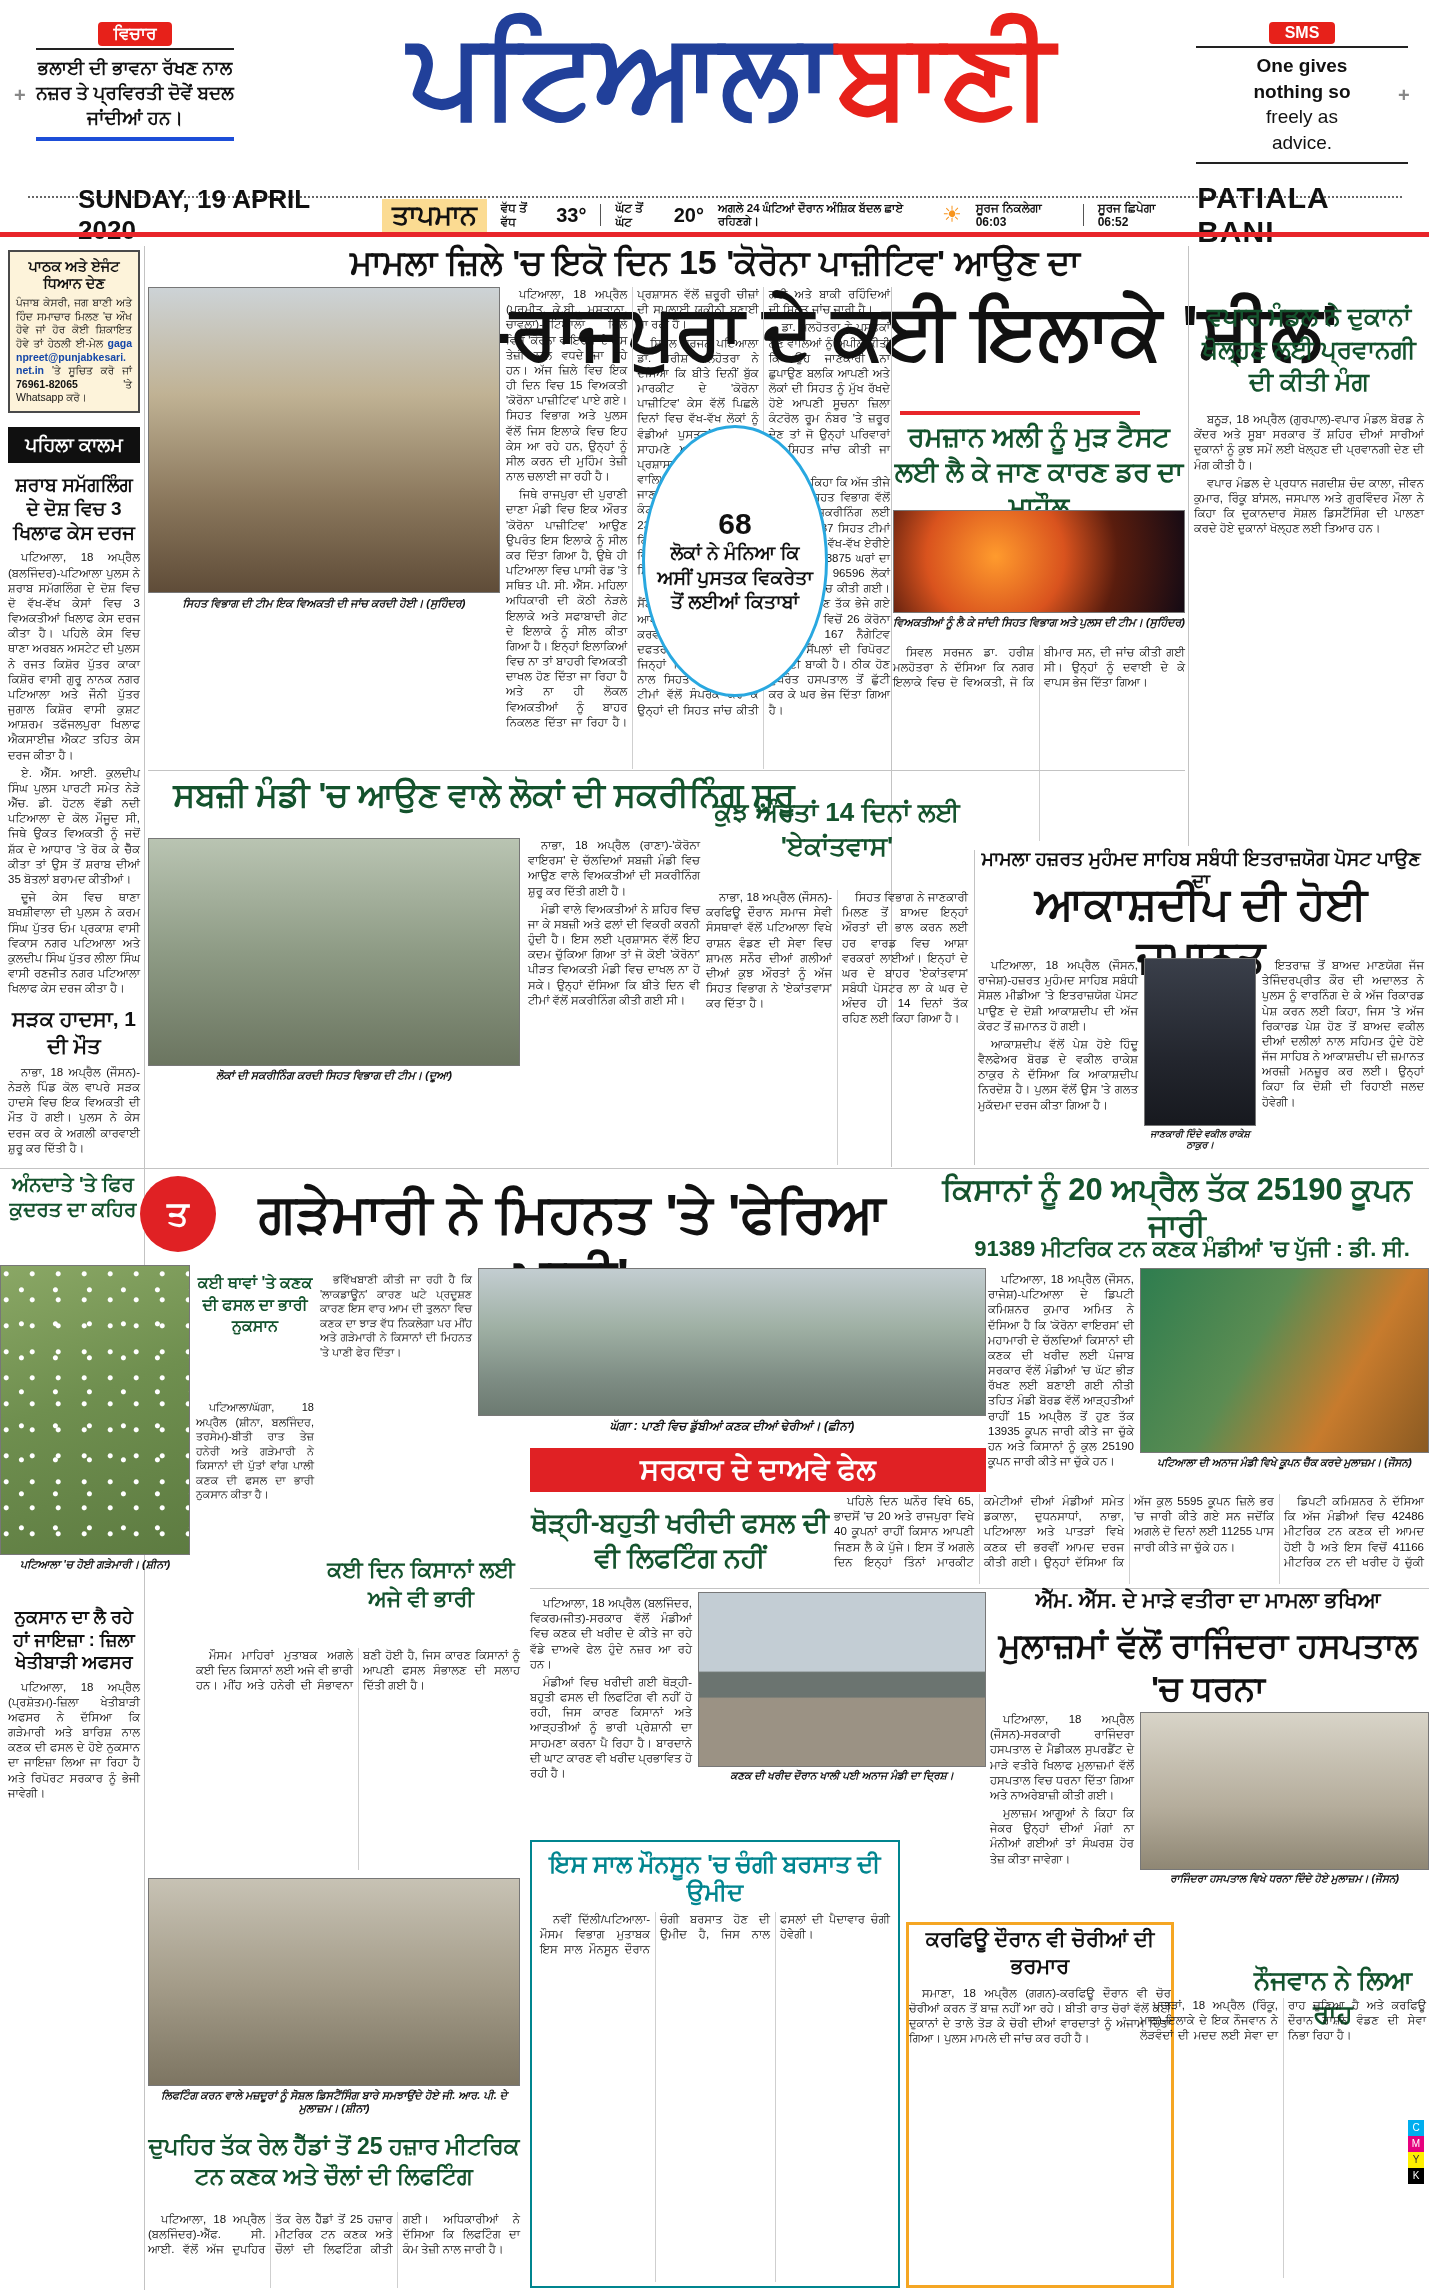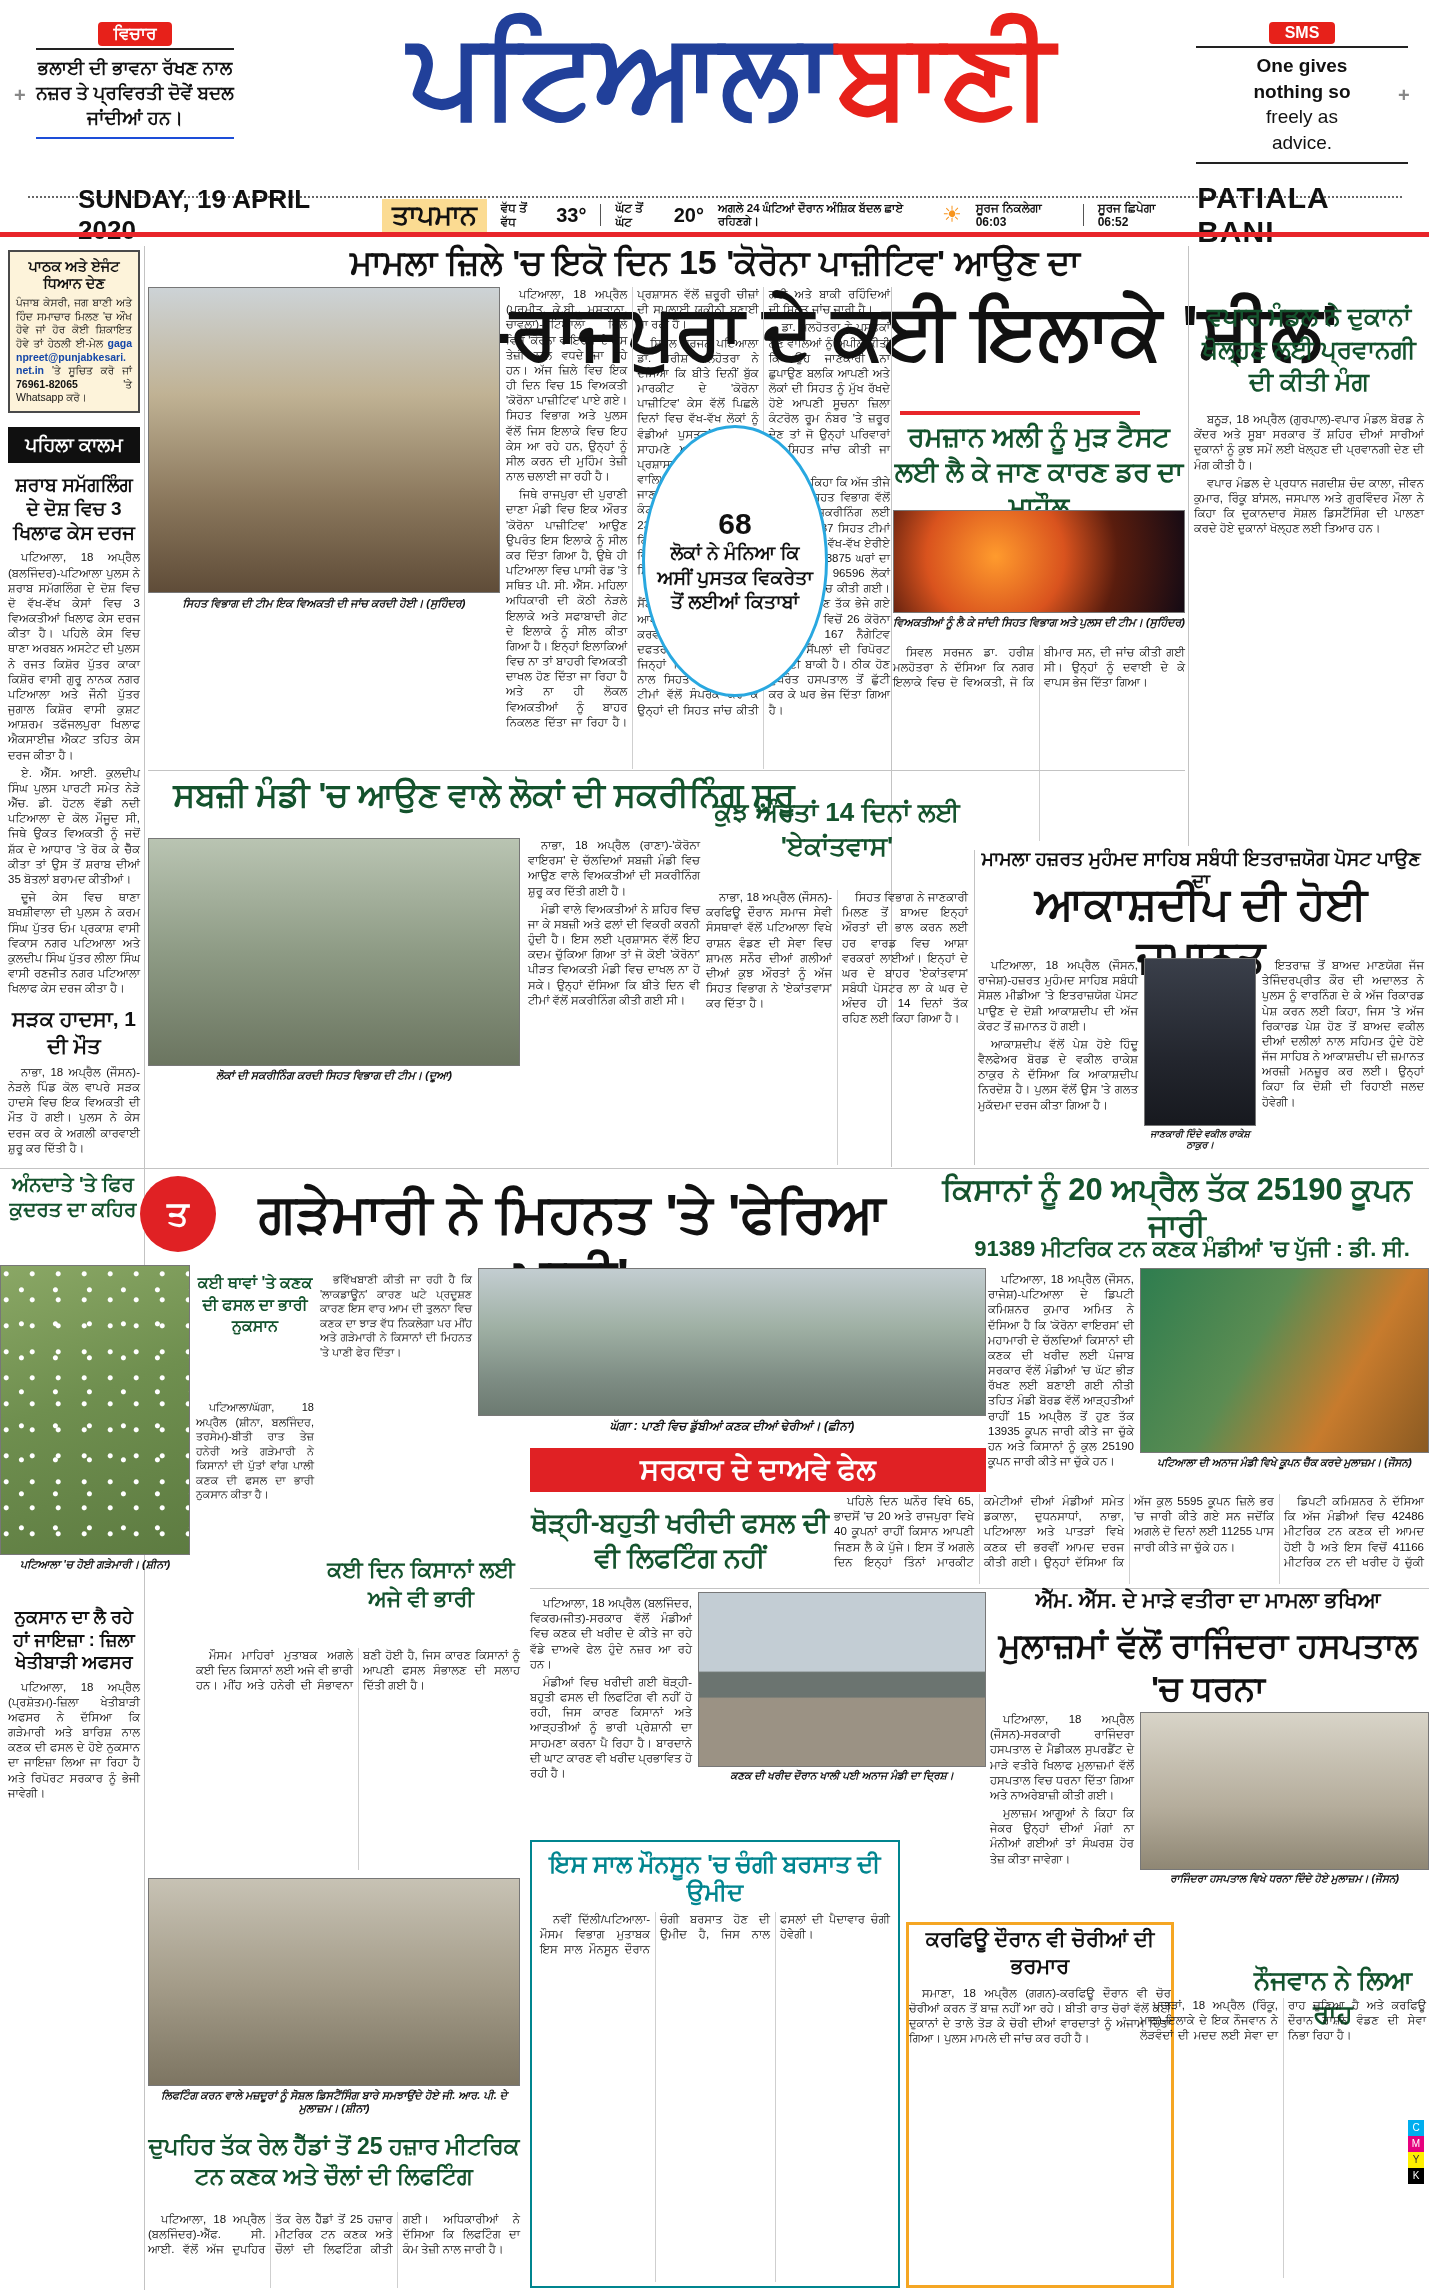--- a/index.html
+++ b/index.html
@@ -40,21 +40,21 @@
 
 <div class="page">
 
   <div class="abs reg" style="left:14px;top:84px;">+</div>
   <div class="abs reg" style="left:1398px;top:84px;">+</div>
 
   <div class="abs ctr" style="left:36px;top:22px;width:198px;">
     <div style="border-bottom:2px solid #222;padding-bottom:2px;">
       <span class="redtab" style="font-size:17px;">ਵਿਚਾਰ</span>
     </div>
-    <div style="font-weight:bold;font-size:18.5px;line-height:1.35;padding:6px 0;border-bottom:2px solid #1d4ed8;">ਭਲਾਈ ਦੀ ਭਾਵਨਾ ਰੱਖਣ ਨਾਲ ਨਜ਼ਰ ਤੇ ਪ੍ਰਵਿਰਤੀ ਦੋਵੇਂ ਬਦਲ ਜਾਂਦੀਆਂ ਹਨ।</div>
+    <div style="font-weight:bold;font-size:18.5px;line-height:1.35;padding:6px 0;border-bottom:4px solid #1d4ed8;">ਭਲਾਈ ਦੀ ਭਾਵਨਾ ਰੱਖਣ ਨਾਲ ਨਜ਼ਰ ਤੇ ਪ੍ਰਵਿਰਤੀ ਦੋਵੇਂ ਬਦਲ ਜਾਂਦੀਆਂ ਹਨ।</div>
   </div>
 
   <div class="abs ctr" style="left:290px;top:6px;width:880px;">
     <span class="masthead-word" style="font-size:118px;color:var(--masthead-blue);">ਪਟਿਆਲਾ</span>
     <span class="masthead-word" style="font-size:118px;color:var(--masthead-red);">ਬਾਣੀ</span>
   </div>
 
   <div class="abs ctr" style="left:1196px;top:22px;width:212px;">
     <div style="border-bottom:2px solid #222;padding-bottom:2px;">
       <span class="redtab" style="font-size:16px;">SMS</span>

